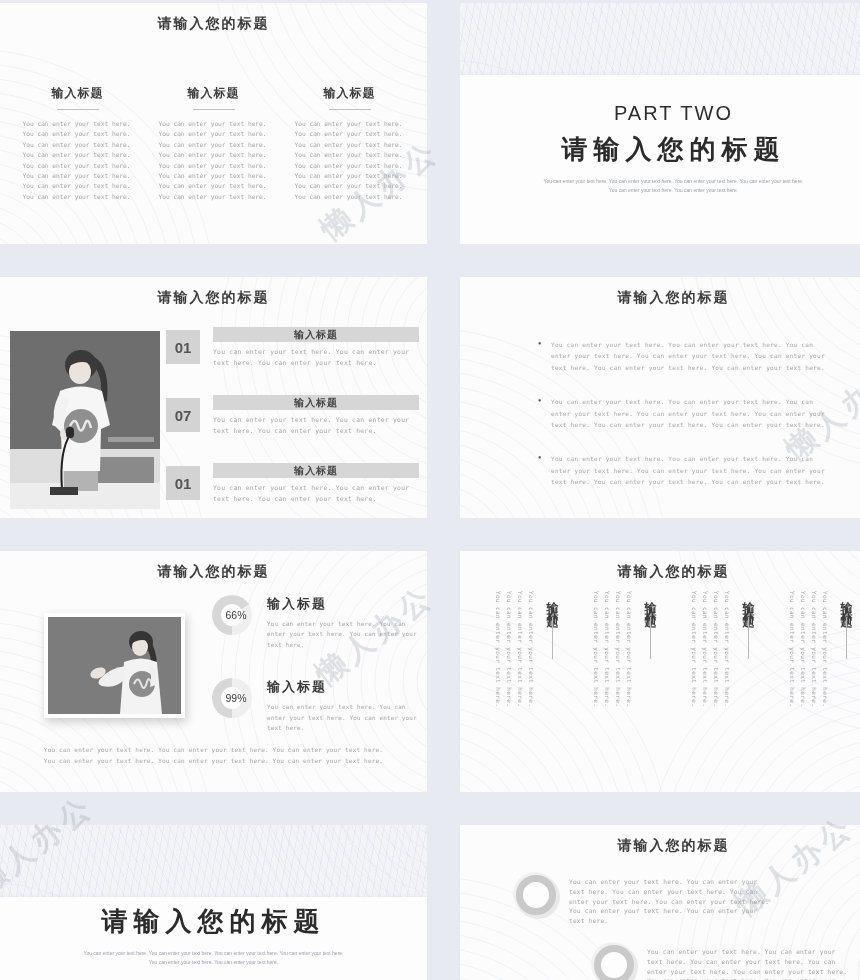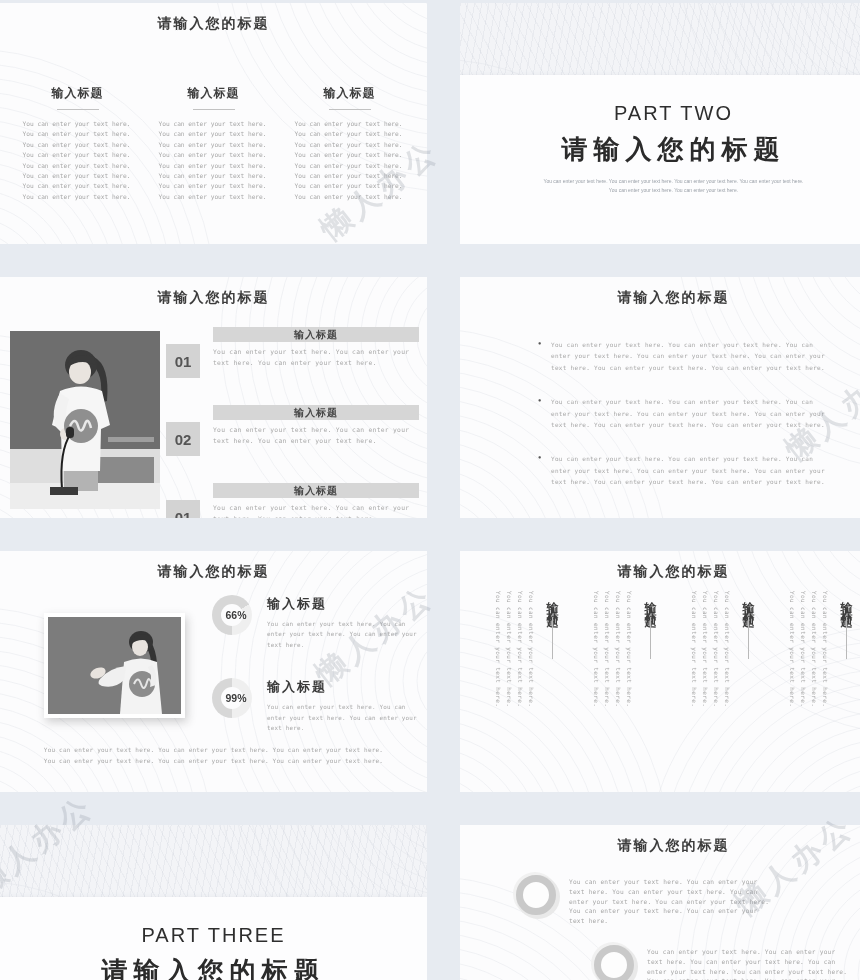--- a/index.html
+++ b/index.html
@@ -29,40 +29,40 @@
         box-shadow:0 1px 6px rgba(110,120,140,.12);text-align:center;}
   .part-label{margin:27px 0 0;font-size:20px;font-weight:500;color:#2e2e2e;letter-spacing:2px;}
   .part-title{margin:7px 0 0;font-family:"DejaVu Serif","Liberation Serif",serif;
               font-size:26px;font-weight:600;color:#2b2b2b;letter-spacing:6px;}
   .part-text{margin:10px auto 0;width:300px;font-size:5px;line-height:8.5px;color:#9aa0a8;letter-spacing:0;}
   
   .photoA{position:absolute;left:10px;top:54px;width:150px;height:178px;z-index:2;}
   .items3{position:absolute;left:166px;top:50px;right:8px;z-index:2;}
   .item3{display:flex;gap:13px;margin-bottom:27px;}
   .numsq{width:34px;height:34px;background:#d3d3d3;color:#555;font-size:15px;font-weight:700;
-         display:flex;align-items:center;justify-content:center;flex:none;margin-top:17px;}
+         display:flex;align-items:center;justify-content:center;flex:none;margin-top:3px;}
   .item3 .body{flex:1;}
   .hbar{height:15px;background:#d6d6d6;text-align:center;font-size:10px;font-weight:700;
         color:#474747;line-height:15px;letter-spacing:1px;}
   .item3 .txt{margin-top:5px;font-size:6.3px;line-height:10.5px;letter-spacing:.3px;}
   
   .bullets{position:absolute;left:78px;right:62px;top:62px;z-index:2;}
   .bullet-row{position:relative;padding-left:13px;margin-bottom:23px;}
   .bullet-glyph{position:absolute;left:0;top:1px;font-size:5.5px;color:#555;}
   .bullet-row .txt{font-size:6px;line-height:11.4px;letter-spacing:.3px;}
   
   .photoB{position:absolute;left:44px;top:62px;width:133px;height:97px;z-index:2;
           border:4px solid #fff;box-shadow:2px 4px 9px rgba(40,40,40,.22);}
   .stats{position:absolute;left:212px;top:44px;z-index:2;}
   .stat{display:flex;gap:15px;margin-bottom:28px;}
   .donut{position:relative;width:40px;height:40px;border-radius:50%;flex:none;
          background:conic-gradient(from 180deg,#d7d7d7 calc(var(--p)*1%),#efefef 0);}
   .donut::after{content:"";position:absolute;inset:9px;border-radius:50%;background:#fcfcfd;}
   .donut .pct{position:absolute;inset:0;display:flex;align-items:center;justify-content:center;
-              font-size:10.5px;font-weight:700;color:#3c3c3c;z-index:1;transform:translateX(4px);}
+              font-size:10.5px;font-weight:400;color:#3c3c3c;z-index:1;transform:translateX(4px);}
   .stat .body h3{margin:0 0 6px;font-size:13px;color:#3a3a3a;letter-spacing:2px;}
   .stat .body .txt{width:160px;font-size:5.9px;line-height:10.4px;letter-spacing:.2px;}
   .footer5{position:absolute;left:50%;transform:translateX(-50%);bottom:26px;width:352px;
            text-align:center;font-size:6px;line-height:11px;letter-spacing:.2px;z-index:2;}
   
   .vgroups{position:absolute;top:40px;left:0;right:0;display:flex;justify-content:center;gap:30px;z-index:2;}
   .vgroup{display:flex;align-items:flex-start;}
   .vtext{writing-mode:vertical-rl;height:124px;font-size:6px;line-height:11px;letter-spacing:.4px;}
   .vhead{margin-left:7px;display:flex;flex-direction:column;align-items:center;}
   .vhead .vh{writing-mode:vertical-rl;font-size:12px;font-weight:700;color:#3e3e3e;letter-spacing:5px;}
@@ -195,21 +195,21 @@
     </svg>
     <div class="items3">
       <div class="item3">
         <div class="numsq">01</div>
         <div class="body">
           <div class="hbar">输入标题</div>
           <div class="txt mono">You can enter your text here. You can enter your text here. You can enter your text here.</div>
         </div>
       </div>
       <div class="item3">
-        <div class="numsq">02</div>
+        <div class="numsq">07</div>
         <div class="body">
           <div class="hbar">输入标题</div>
           <div class="txt mono">You can enter your text here. You can enter your text here. You can enter your text here.</div>
         </div>
       </div>
       <div class="item3">
         <div class="numsq">01</div>
         <div class="body">
           <div class="hbar">输入标题</div>
           <div class="txt mono">You can enter your text here. You can enter your text here. You can enter your text here.</div>
@@ -322,21 +322,20 @@
   </section>
 
   <section class="slide part-bg">
     <div class="hatch"></div>
     <svg class="bg" viewBox="0 0 427 241">
       <use href="#fan" transform="translate(-25,300)"></use>
         <use href="#fan" transform="translate(300,330)"></use>
         <use href="#fan" transform="translate(460,-60)"></use>
     </svg>
     <div class="band">
-      <h3 class="part-label">PART THREE</h3>
       <h1 class="part-title">请输入您的标题</h1>
       <div class="part-text">
         <div>You can enter your text here. You can enter your text here. You can enter your text here. You can enter your text here.</div>
         <div>You can enter your text here. You can enter your text here.</div>
       </div>
     </div>
   </section>
 
   <section class="slide">
     <svg class="bg" viewBox="0 0 427 241">

